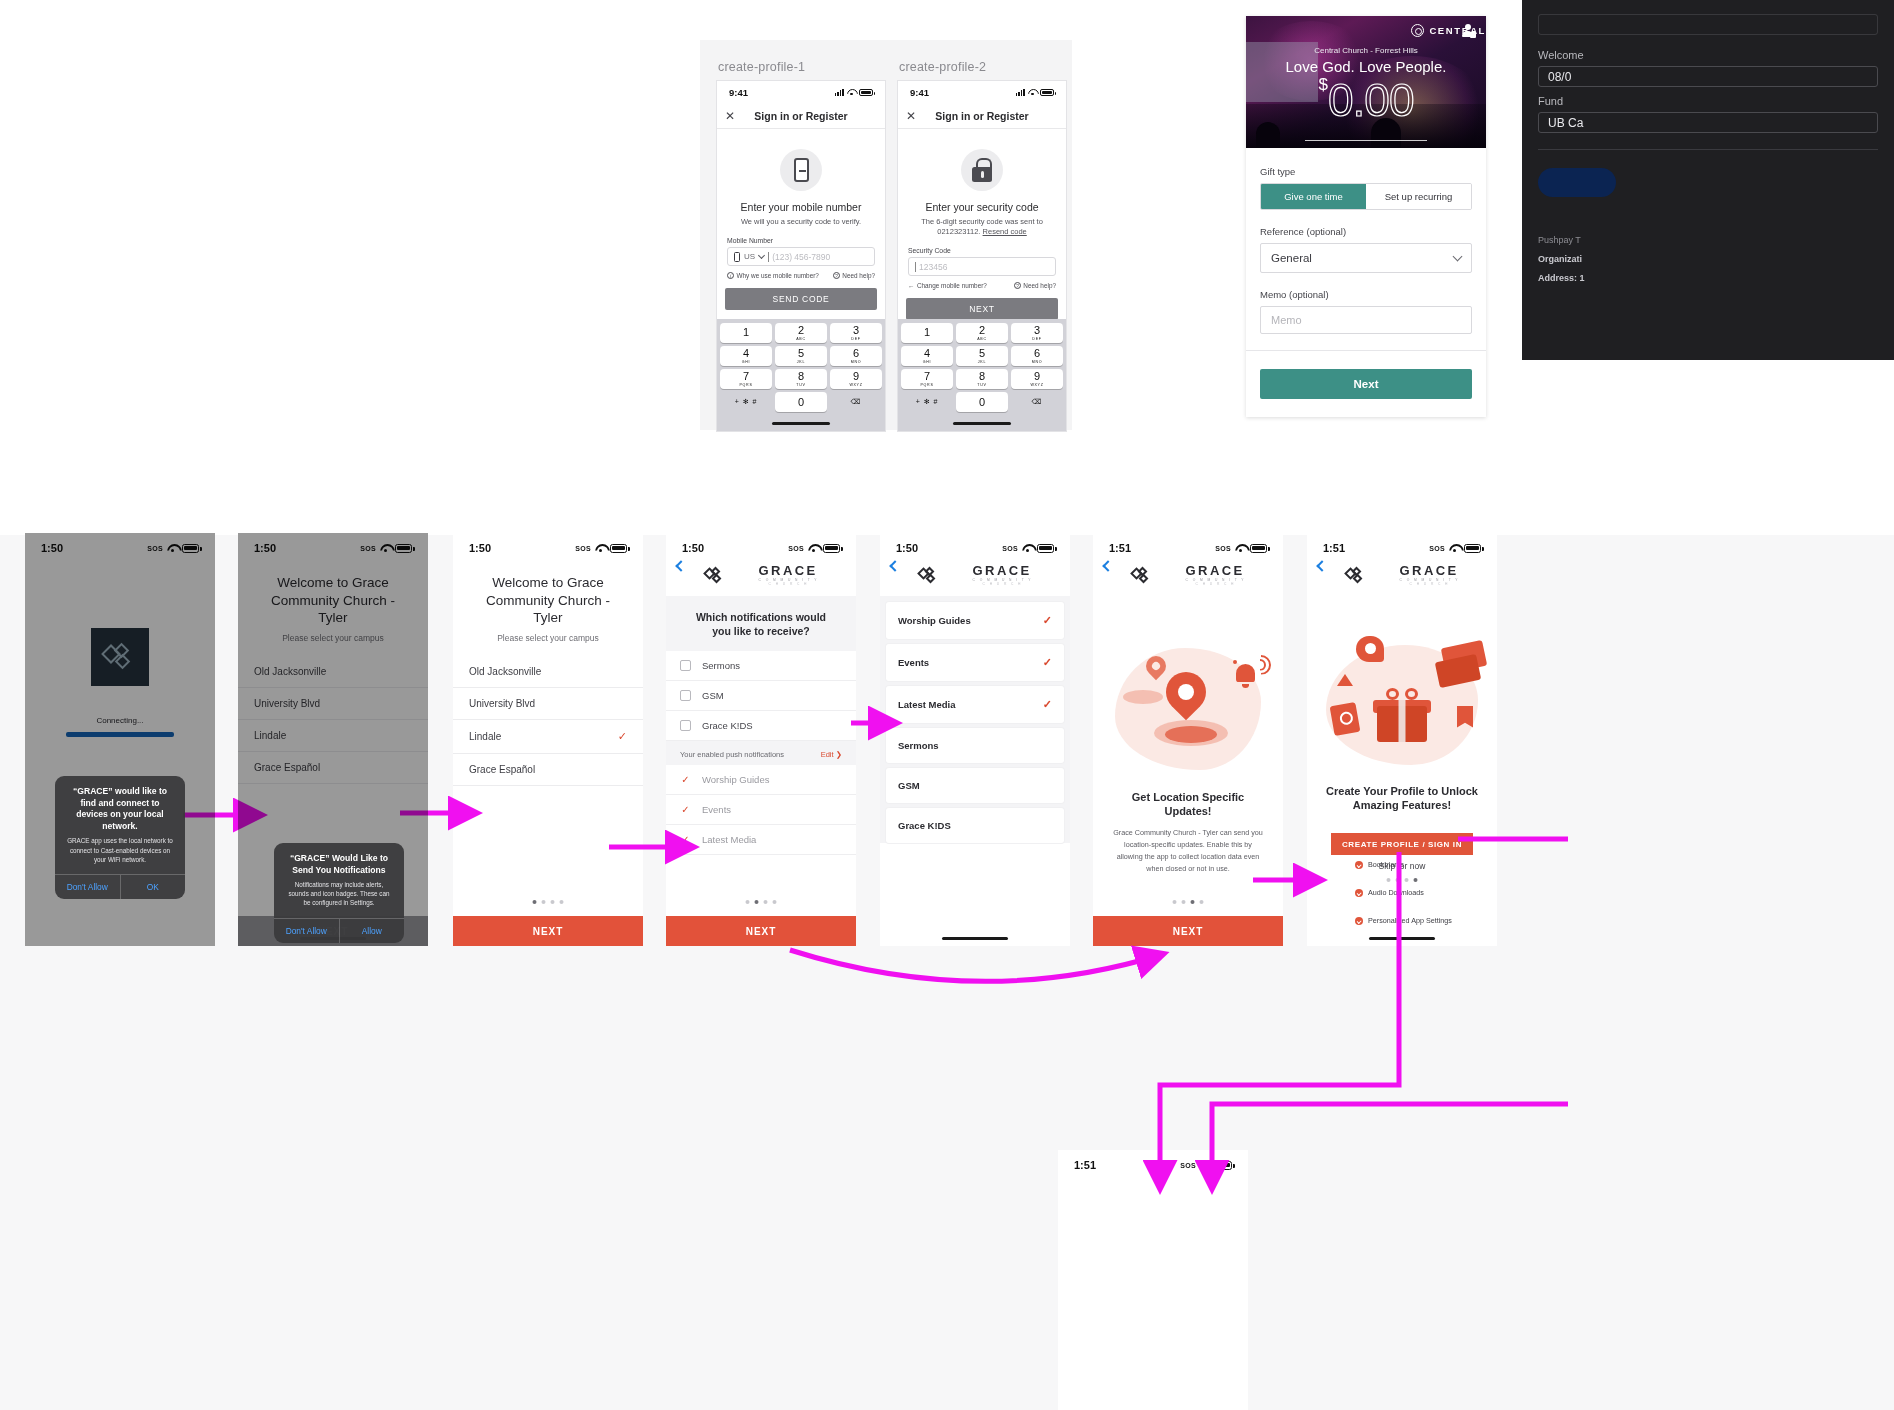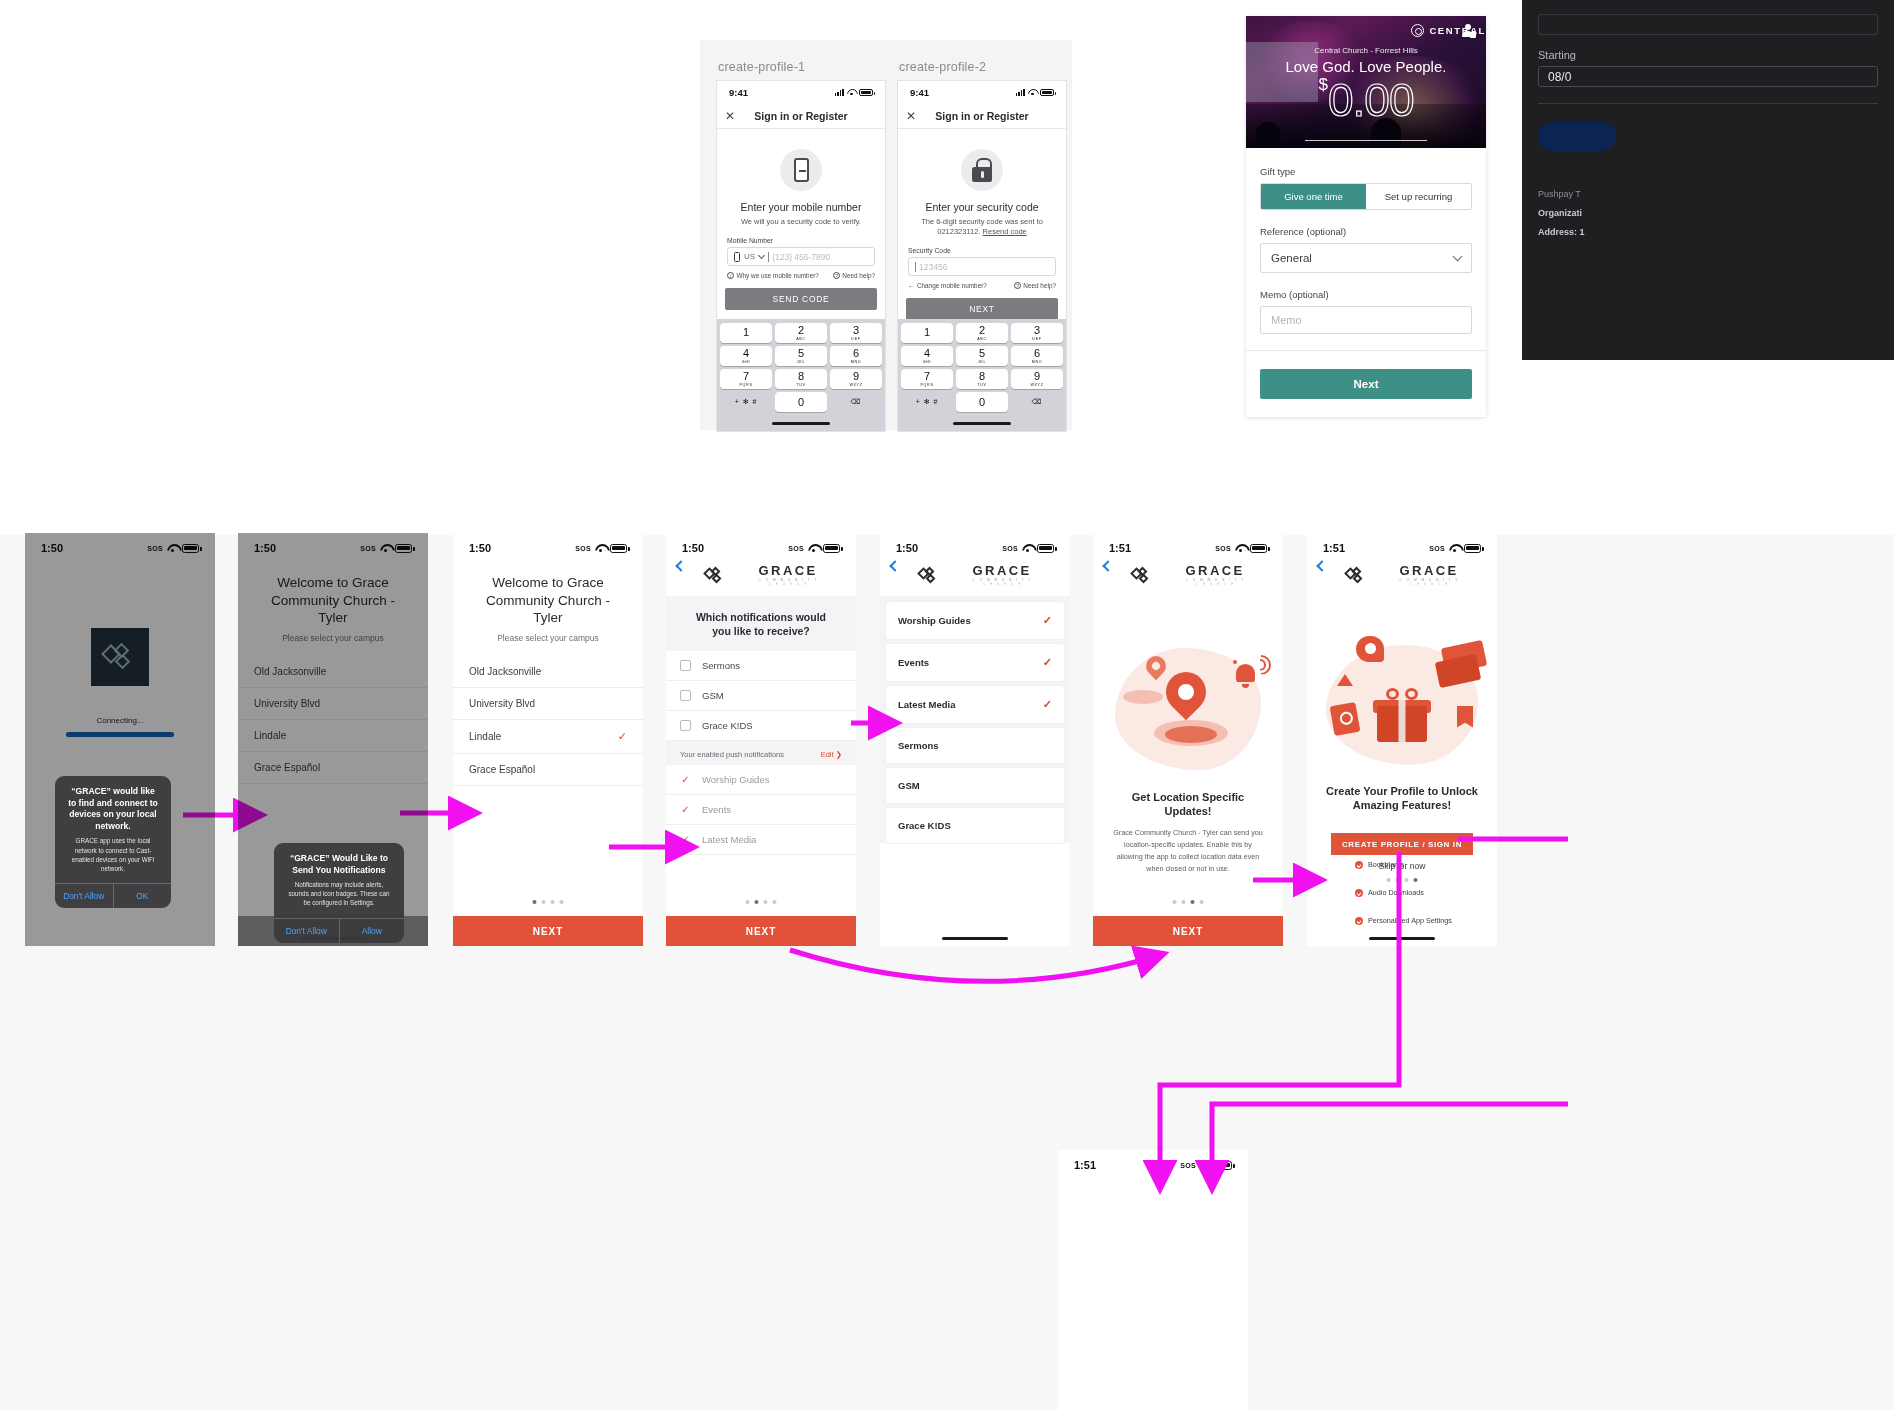--- a/index.html
+++ b/index.html
@@ -504,22 +504,26 @@
     </div>
     <div class="give-sep"></div>
     <div class="give-foot">
       <div class="next-btn">Next</div>
     </div>
   </div>
 
   <div class="dark-panel">
     <div class="dp-in" style="margin-bottom:14px;opacity:.6"></div>
     <div class="dp-row">
-      <div class="dp-lab">Starting</div>
+      <div class="dp-lab">Welcome</div>
       <div class="dp-in">08/0</div>
+    </div>
+    <div class="dp-row">
+      <div class="dp-lab">Fund</div>
+      <div class="dp-in">UB Ca</div>
     </div>
     <div class="dp-hr"></div>
     <div class="dp-cta"></div>
     <div class="dp-meta">
       <div><span>Pushpay T</span></div>
       <div><b>Organizati</b></div>
       <div><b>Address: 1</b></div>
     </div>
   </div>
 
@@ -536,21 +540,21 @@
       <div class="conn-logo">
           <div class="conn-mark">
             <i></i>
             <i></i>
             <i></i>
           </div>
         </div>
       <div class="conn-txt">Connecting...</div>
       <div class="conn-bar"></div>
     </div>
-    <div class="alert" style="left:30px; top:243px; width:116px;">
+    <div class="alert" style="left:30px; top:243px; width:130px;">
       <div class="alert-t">“GRACE” would like to find and connect to devices on your local network.</div>
       <div class="alert-b">GRACE app uses the local network to connect to Cast-enabled devices on your WiFi network.</div>
       <div class="alert-acts">
         <div>Don't Allow</div>
         <div>OK</div>
       </div>
     </div>
     <div class="dim-ov"></div>
   </div>
 

